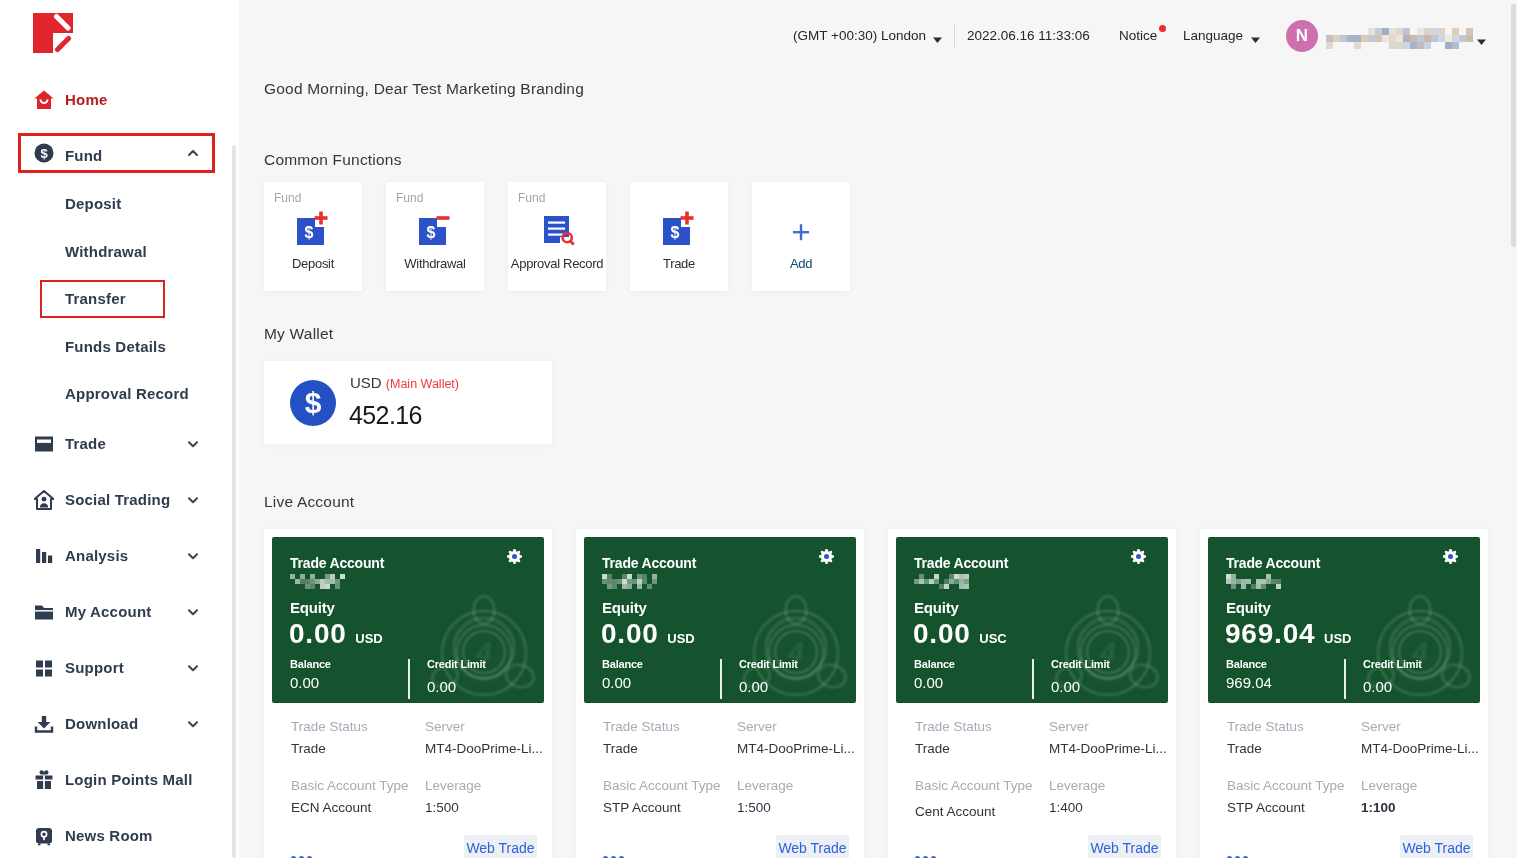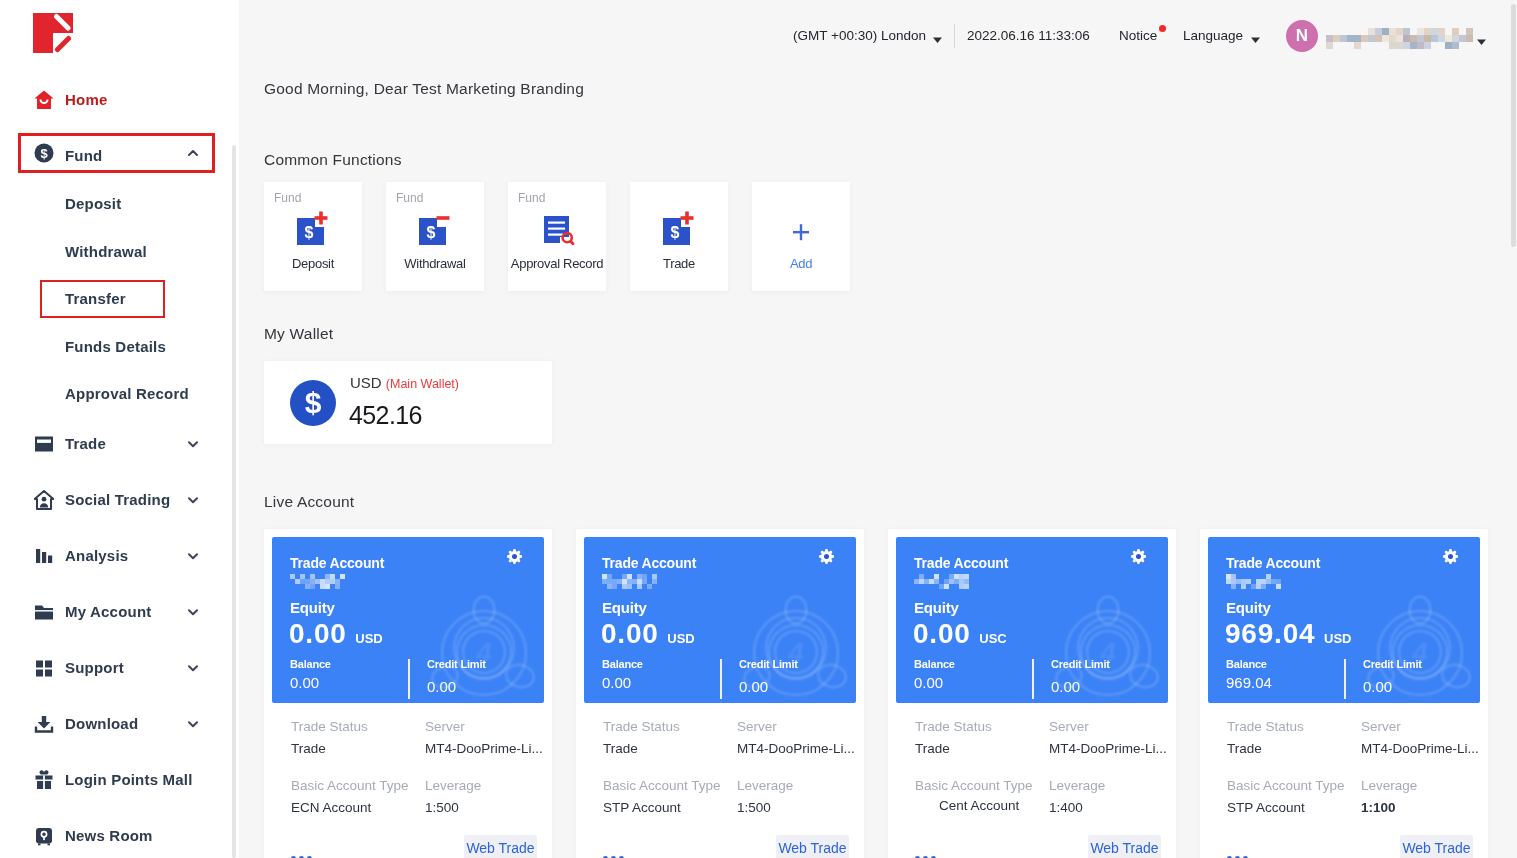--- a/index.html
+++ b/index.html
@@ -17,21 +17,21 @@
 #transferbox { position:absolute; left:40px; top:280px; width:125px; height:38px; border:2px solid #e01f1f; }
 
 .tb { position:absolute; font-size:13.5px; color:#24262c; line-height:18px; }
 
 .h1 { position:absolute; font-size:15.5px; color:#33363c; line-height:18px; letter-spacing:.2px; }
 .card { position:absolute; background:#fff; box-shadow:0 1px 5px rgba(60,60,80,.05); }
 .fn-label { position:absolute; left:10px; top:9px; font-size:12px; color:#a0a4ad; }
 .fn-name { position:absolute; width:100%; text-align:center; top:74px; font-size:13px; letter-spacing:-.3px; color:#2b2f38; white-space:nowrap; }
 
 .acc { position:absolute; top:529px; width:288px; height:345px; background:#fff; box-shadow:0 1px 5px rgba(60,60,80,.05); }
-.acc-head { position:absolute; left:8px; top:8px; width:272px; height:166px; background:#3b82f6; border-radius:2px; color:#fff; overflow:hidden; }
+.acc-head { position:absolute; left:8px; top:8px; width:272px; height:166px; background:#14532d; border-radius:2px; color:#fff; overflow:hidden; }
 .ah-title { position:absolute; left:18px; top:18px; font-size:14px; font-weight:bold; letter-spacing:-.2px; }
 .ah-eq { position:absolute; left:18px; top:62px; font-size:15px; font-weight:bold; letter-spacing:-.2px; }
 .ah-big { position:absolute; left:17px; top:81px; font-size:28px; font-weight:bold; letter-spacing:.8px; }
 .ah-cur { font-size:13px; font-weight:bold; letter-spacing:0; }
 .ah-col { position:absolute; top:121px; font-size:11px; font-weight:bold; letter-spacing:-.2px; }
 .ah-val { position:absolute; font-size:15px; font-weight:normal; }
 .ah-div { position:absolute; left:136px; top:122px; width:2px; height:40px; background:rgba(255,255,255,.9); }
 .acc-lab { position:absolute; font-size:13.5px; color:#a6abb5; }
 .acc-val { position:absolute; font-size:13.5px; color:#2e343f; }
 .dots { position:absolute; left:27px; top:318px; }
@@ -237,21 +237,21 @@
         <rect x="22.5" y="8.2" width="13" height="3.6" fill="#e8302f"></rect>
         <rect x="27.2" y="3.5" width="3.6" height="13" fill="#e8302f"></rect>
       </svg></div>
     <div class="fn-name">Trade</div>
   </div>
 <div class="card" style="left:752px;top:182px;width:98px;height:109px;">
     <div class="abs" style="left:39px;top:40px;"><svg style="" width="20" height="20" viewBox="0 0 20 20">
         <rect x="2" y="9" width="16" height="2.4" fill="#4169d1"></rect>
         <rect x="8.8" y="2.2" width="2.4" height="16" fill="#4169d1"></rect>
       </svg></div>
-    <div class="fn-name" style="color:#3b82f6;">Add</div>
+    <div class="fn-name" style="color:#0c4a6e;">Add</div>
   </div>
 <div class="h1" style="left:264px;top:325px;">My Wallet</div>
 <div class="card" style="left:264px;top:361px;width:288px;height:83px;">
     <div class="abs" style="left:26px;top:19px;width:46px;height:46px;border-radius:50%;background:#2450c5;color:#fff;font-size:30px;font-weight:bold;text-align:center;line-height:46px;">$</div>
     <div class="abs" style="left:86px;top:13px;font-size:15px;color:#33363c;">USD <span style="color:#ec3a3a;font-size:12.5px;">(Main Wallet)</span></div>
     <div class="abs" style="left:85px;top:398px;"></div>
     <div class="abs" style="left:85px;top:40px;font-size:25px;color:#17191d;letter-spacing:-.6px;">452.16</div>
   </div>
 <div class="h1" style="left:264px;top:493px;">Live Account</div>
 <div class="acc" style="left:264px;">
@@ -445,21 +445,21 @@
       <div class="ah-val" style="left:18px;top:137px;">0.00</div>
       <div class="ah-div"></div>
       <div class="ah-col" style="left:155px;">Credit Limit</div>
       <div class="ah-val" style="left:155px;top:141px;">0.00</div>
     </div>
     <div class="acc-lab" style="left:27px;top:190px;">Trade Status</div>
     <div class="acc-val" style="left:27px;top:212px;">Trade</div>
     <div class="acc-lab" style="left:161px;top:190px;">Server</div>
     <div class="acc-val" style="left:161px;top:212px;">MT4-DooPrime-Li...</div>
     <div class="acc-lab" style="left:27px;top:249px;">Basic Account Type</div>
-    <div class="acc-val" style="left:27px;top:269px;margin-left:24px;">Cent Account</div>
+    <div class="acc-val" style="left:27px;top:275px;">Cent Account</div>
     <div class="acc-lab" style="left:161px;top:249px;">Leverage</div>
     <div class="acc-val" style="left:161px;top:271px;">1:400</div>
     <div class="dots"><i></i><i></i><i></i></div>
     <div class="wt-btn">Web Trade</div>
   </div>
 <div class="acc" style="left:1200px;">
     <div class="acc-head">
       <div class="abs" style="left:132px;top:40px;"><svg style="" width="160" height="130" viewBox="0 0 160 130">
           <g filter="url(#wmb)">
             <ellipse cx="80" cy="33" rx="10.5" ry="13.5" fill="none" stroke="rgba(255,255,255,.15)" stroke-width="2.4"></ellipse>

